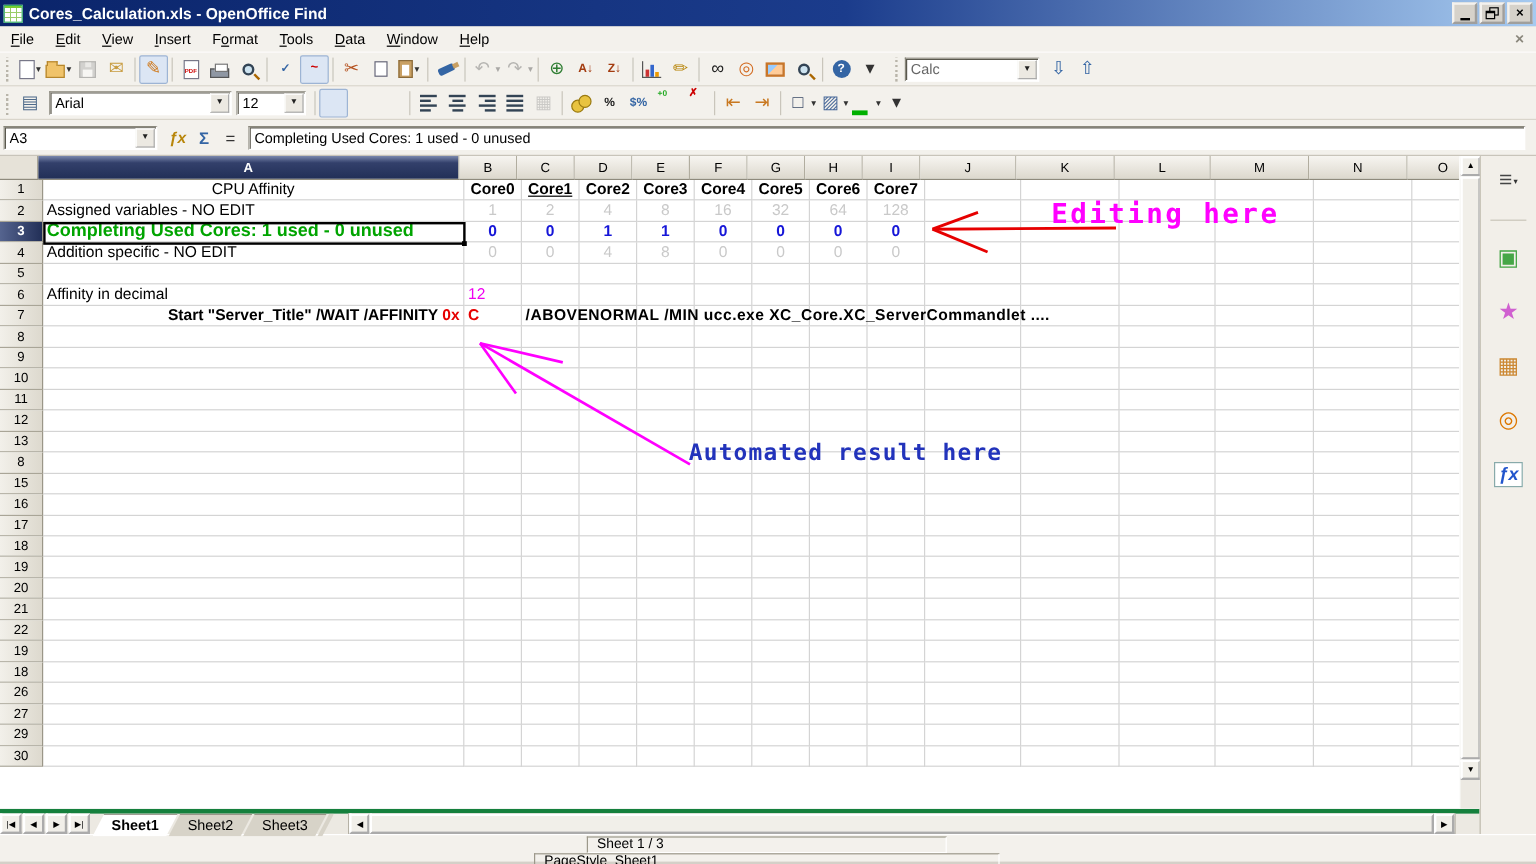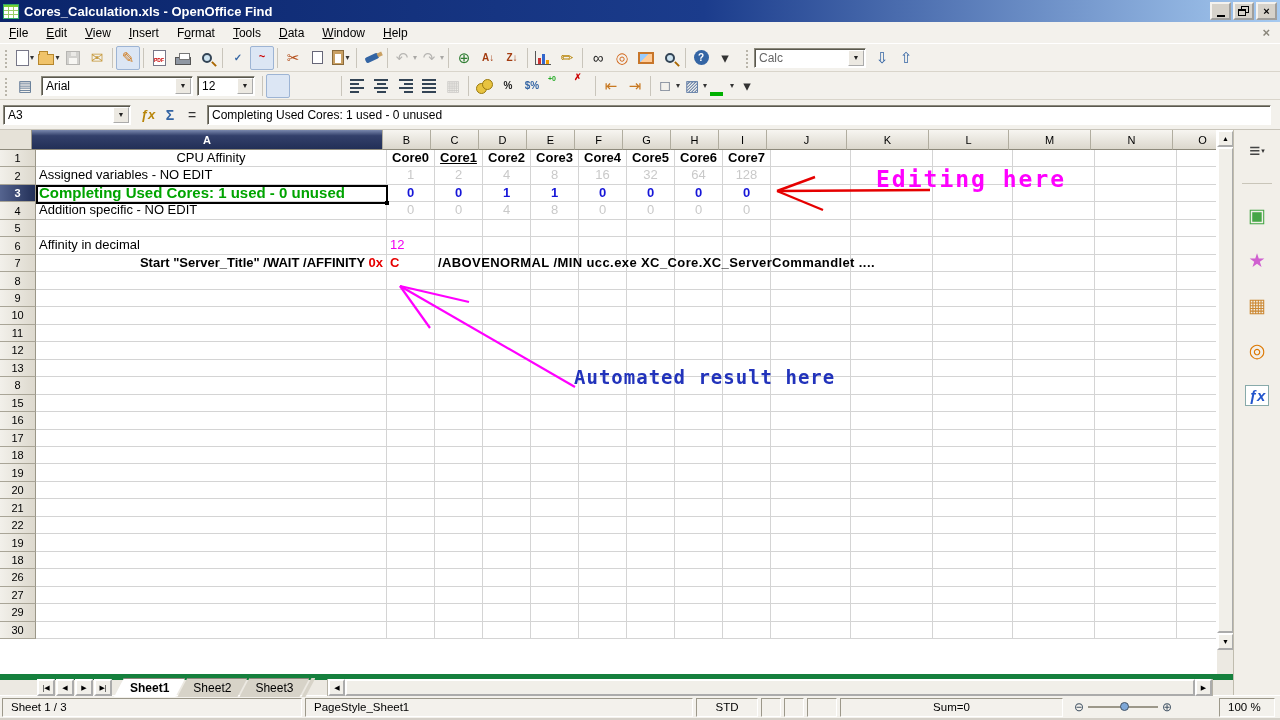--- a/index.html
+++ b/index.html
@@ -138,31 +138,31 @@
   .anno { position:absolute; inset:0; pointer-events:none; z-index:5; }
   .anno-text { position:absolute; font-family:"DejaVu Sans Mono",monospace; font-weight:bold; white-space:nowrap; }
   .t-edit { left:876px; top:36px; font-size:23px; letter-spacing:2px; color:#ff00ff; }
   .t-auto { left:574px; top:236px; font-size:19px; letter-spacing:1px; color:#2233bb; }
   
   .vscroll { position:absolute; right:17px; top:0; width:17px; height:544px; background:#ece9e2; border-left:1px solid #fff; z-index:6;}
   .sbtn { width:17px; height:17px; background:#f1efe9; border:2px outset #fff; display:flex; align-items:center; justify-content:center; font-size:7px; color:#000; }
   .vthumb { position:absolute; left:0; top:17px; width:17px; height:486px; background:#f1efe9; border:2px outset #fff; }
   .vs-down { position:absolute; left:0; bottom:24px; }
   
-  .tabbar { height:21px; background:#ece9e2; display:flex; align-items:center; border-top:6px solid #15803d;padding-left:37px; }
+  .tabbar { height:21px; background:#ece9e2; display:flex; align-items:flex-start; border-top:4px solid #15803d; }
   .navbtn { width:18px; height:17px; background:#f1efe9; border:2px outset #fff; display:flex; align-items:center; justify-content:center; font-size:7px; flex:none;}
   .stab { height:19px; padding:0 16px; display:flex; align-items:center; background:#d7d3c8;
     clip-path:polygon(10px 0, 100% 0, calc(100% - 10px) 100%, 0 100%); margin-left:-8px; font-size:12px; border-top:1px solid #8a867a;}
   .stab.active { background:#fff; font-weight:bold; z-index:2; }
   .tabdiv { width:14px; height:19px; background:#ece9e2; clip-path:polygon(10px 0,14px 0,4px 100%,0 100%); margin-left:-8px; background:#d7d3c8;}
   .hscroll { display:flex; align-items:center; margin-left:12px; flex:1; height:17px; background:#dcd8cf; border:1px solid #b5b1a5;}
   .hthumb { flex:1; height:17px; background:#f1efe9; border:2px outset #fff; }
   .tab-endpad { width:20px; height:17px; flex:none;}
   
-  .statusbar { height:23px; background:#f3f1ec; border-top:1px solid #fff; display:flex; align-items:center; padding:1px 2px; font-size:11.5px; }
+  .statusbar { height:23px; background:#f3f1ec; border-top:1px solid #fff; display:flex; align-items:center; padding:1px 2px; font-size:11.5px;flex-direction:column; }
   .sseg { height:19px; display:flex; align-items:center; padding:0 8px; border:1px solid; border-color:#9c988a #fff #fff #9c988a; margin-right:3px; white-space:nowrap;}
   .zoomseg { display:flex; align-items:center; gap:4px; }
   .ztrack { width:70px; height:2px; background:#9c988a; position:relative; }
   .zthumb { position:absolute; left:32px; top:-4px; width:9px; height:9px; border-radius:50%; background:#7da7d8; border:1px solid #456; }
   .zbtn { color:#456; font-size:12px; }
   
   .sidebar { width:47px; background:#f2efe9; border-left:1px solid #c0bcae; display:flex; flex-direction:column; align-items:center; padding-top:6px; }
   .sbicon { width:34px; height:30px; display:flex; align-items:center; justify-content:center; font-size:19px; margin-bottom:15px; }
   .sbicon .dd { font-size:7px; }
   .sbsep { width:30px; height:1px; background:#c9c5b9; margin:2px 0 16px 0; }

